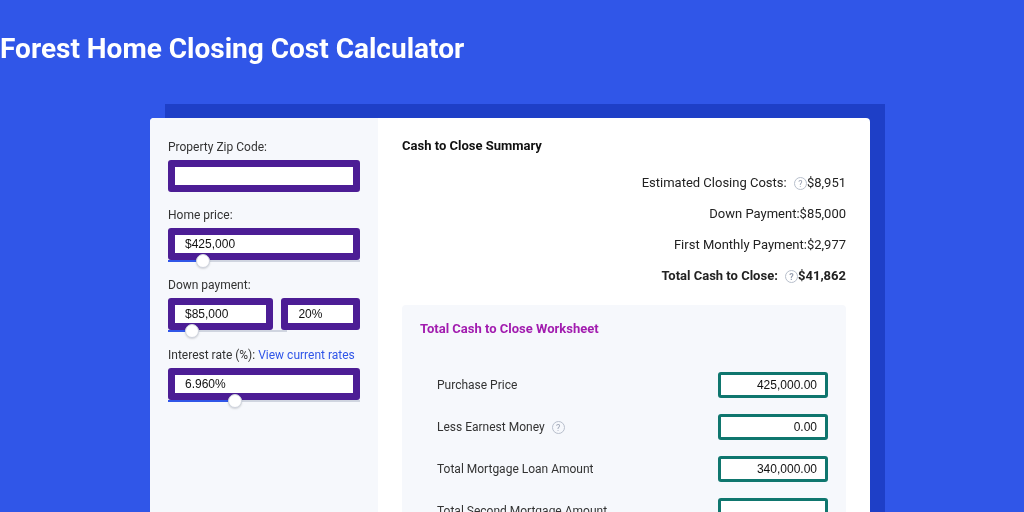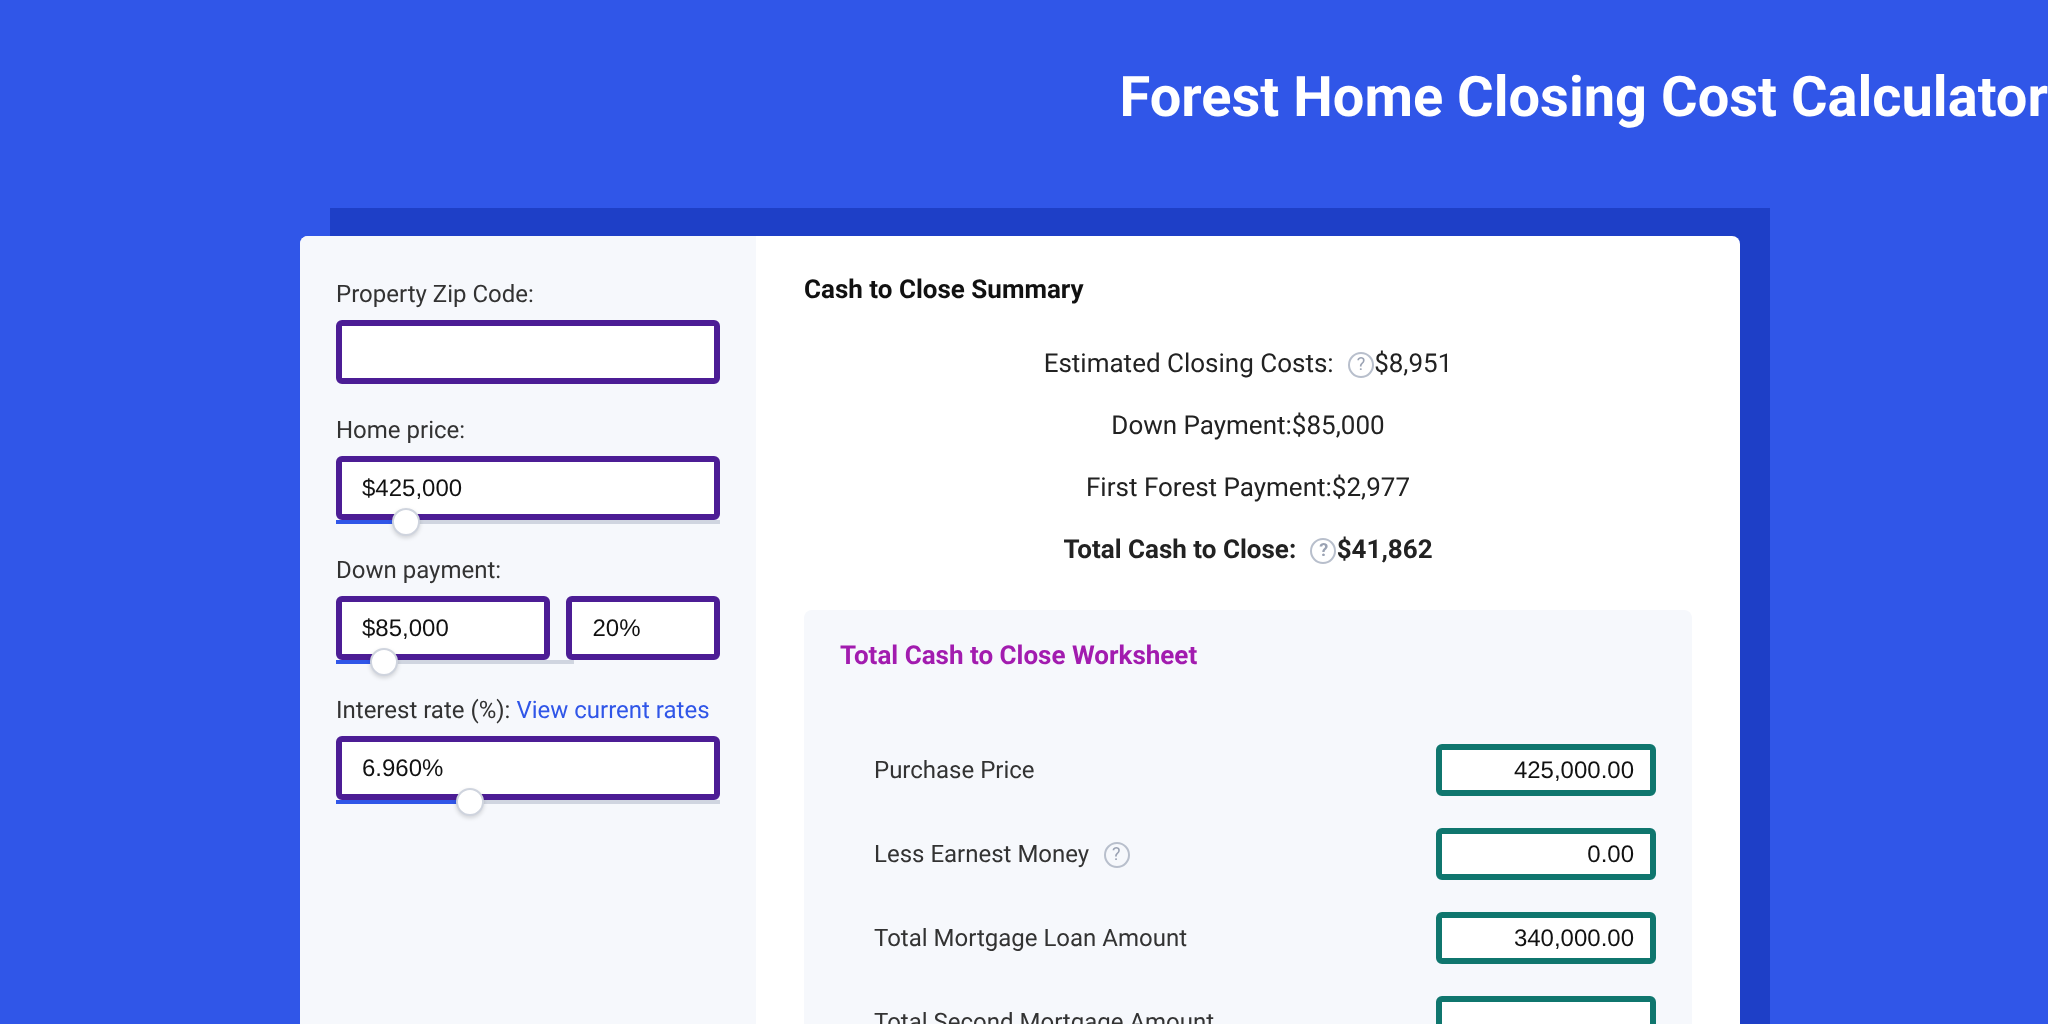--- a/index.html
+++ b/index.html
@@ -8,21 +8,21 @@
     background: #3056e8;
     width: 1024px;
     height: 512px;
     overflow: hidden;
     position: relative;
   }
   .page-title {
     color: #fff;
     font-size: 28px;
     font-weight: 700;
-    text-align: right;
+    text-align: left;
     padding: 32px 0 20px 0;
   }
   .card-shadow {
     position: absolute;
     top: 104px;
     left: 165px;
     width: 720px;
     height: 420px;
     background: #1e3fc7;
   }
@@ -47,21 +47,21 @@
   .field { margin-bottom: 16px; }
   .field-label {
     display: block;
     font-size: 12px;
     color: #333;
     margin-bottom: 6px;
   }
   .input {
     width: 100%;
     height: 32px;
-    border: 3px solid #4c1d95;
+    border: 7px solid #4c1d95;
     border-radius: 3px;
     background: #fff;
     padding: 0 10px;
     font-size: 12px;
     color: #111;
   }
   .input-row { display: flex; gap: 8px; }
   .input-row .input:first-child { flex: 1.6; }
   .input-row .input:last-child { flex: 1; }
   .slider-track {
@@ -94,21 +94,21 @@
     overflow: hidden;
   }
   .summary-title {
     font-size: 13px;
     font-weight: 700;
     color: #111;
     margin-bottom: 14px;
   }
   .summary-row {
     display: flex;
-    justify-content: center;
+    justify-content: flex-end;
     align-items: center;
     font-size: 13px;
     color: #222;
     padding: 8px 0;
   }
   .summary-row.total { font-weight: 700; }
   .help-icon {
     display: inline-flex;
     align-items: center;
     justify-content: center;
@@ -217,21 +217,21 @@
         </span>
         <span>$8,951</span>
       </div>
 
       <div class="summary-row">
         <span>Down Payment:</span>
         <span>$85,000</span>
       </div>
 
       <div class="summary-row">
-        <span>First Forest Payment:</span>
+        <span>First Monthly Payment:</span>
         <span>$2,977</span>
       </div>
 
       <div class="summary-row total">
         <span>
           <span>Total Cash to Close:</span>
           <span class="help-icon">?</span>
         </span>
         <span>$41,862</span>
       </div>

